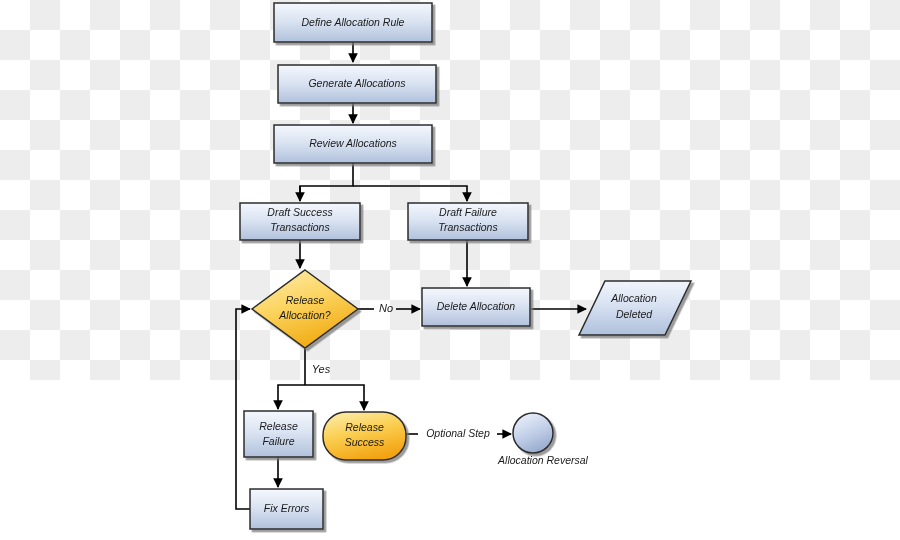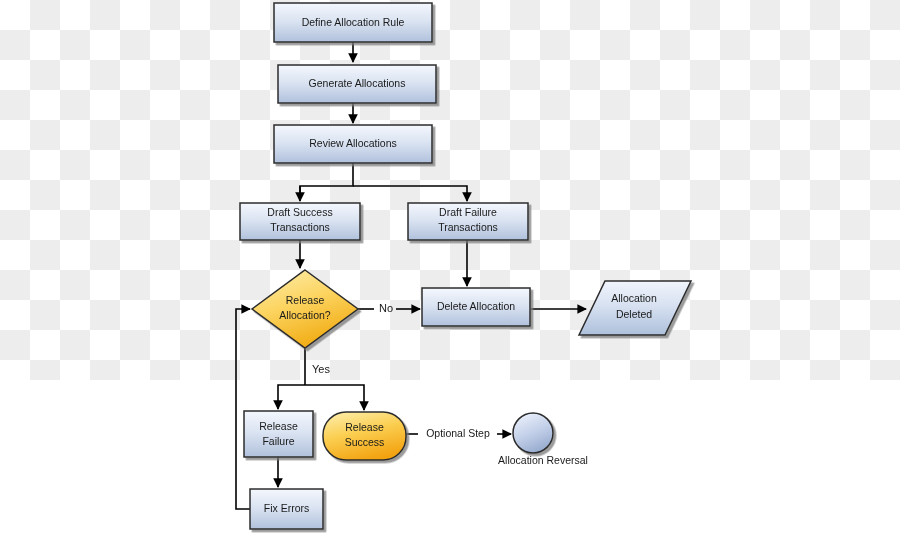--- a/index.html
+++ b/index.html
@@ -17,20 +17,21 @@
     position: relative;
     width: 900px;
     height: 380px;
     
     background-color: #ffffff;
     background-image:
       linear-gradient(45deg, #ededed 25%, transparent 25%, transparent 75%, #ededed 75%, #ededed),
       linear-gradient(45deg, #ededed 25%, transparent 25%, transparent 75%, #ededed 75%, #ededed);
     background-size: 60px 60px;
     background-position: 0 0, 30px 30px;
+    font-style: italic;
   }
   #flow-svg {
     position: absolute;
     left: 0;
     top: 0;
     width: 900px;
     height: 540px;
   }
   .node-label {
     font-family: "Liberation Sans", sans-serif;

